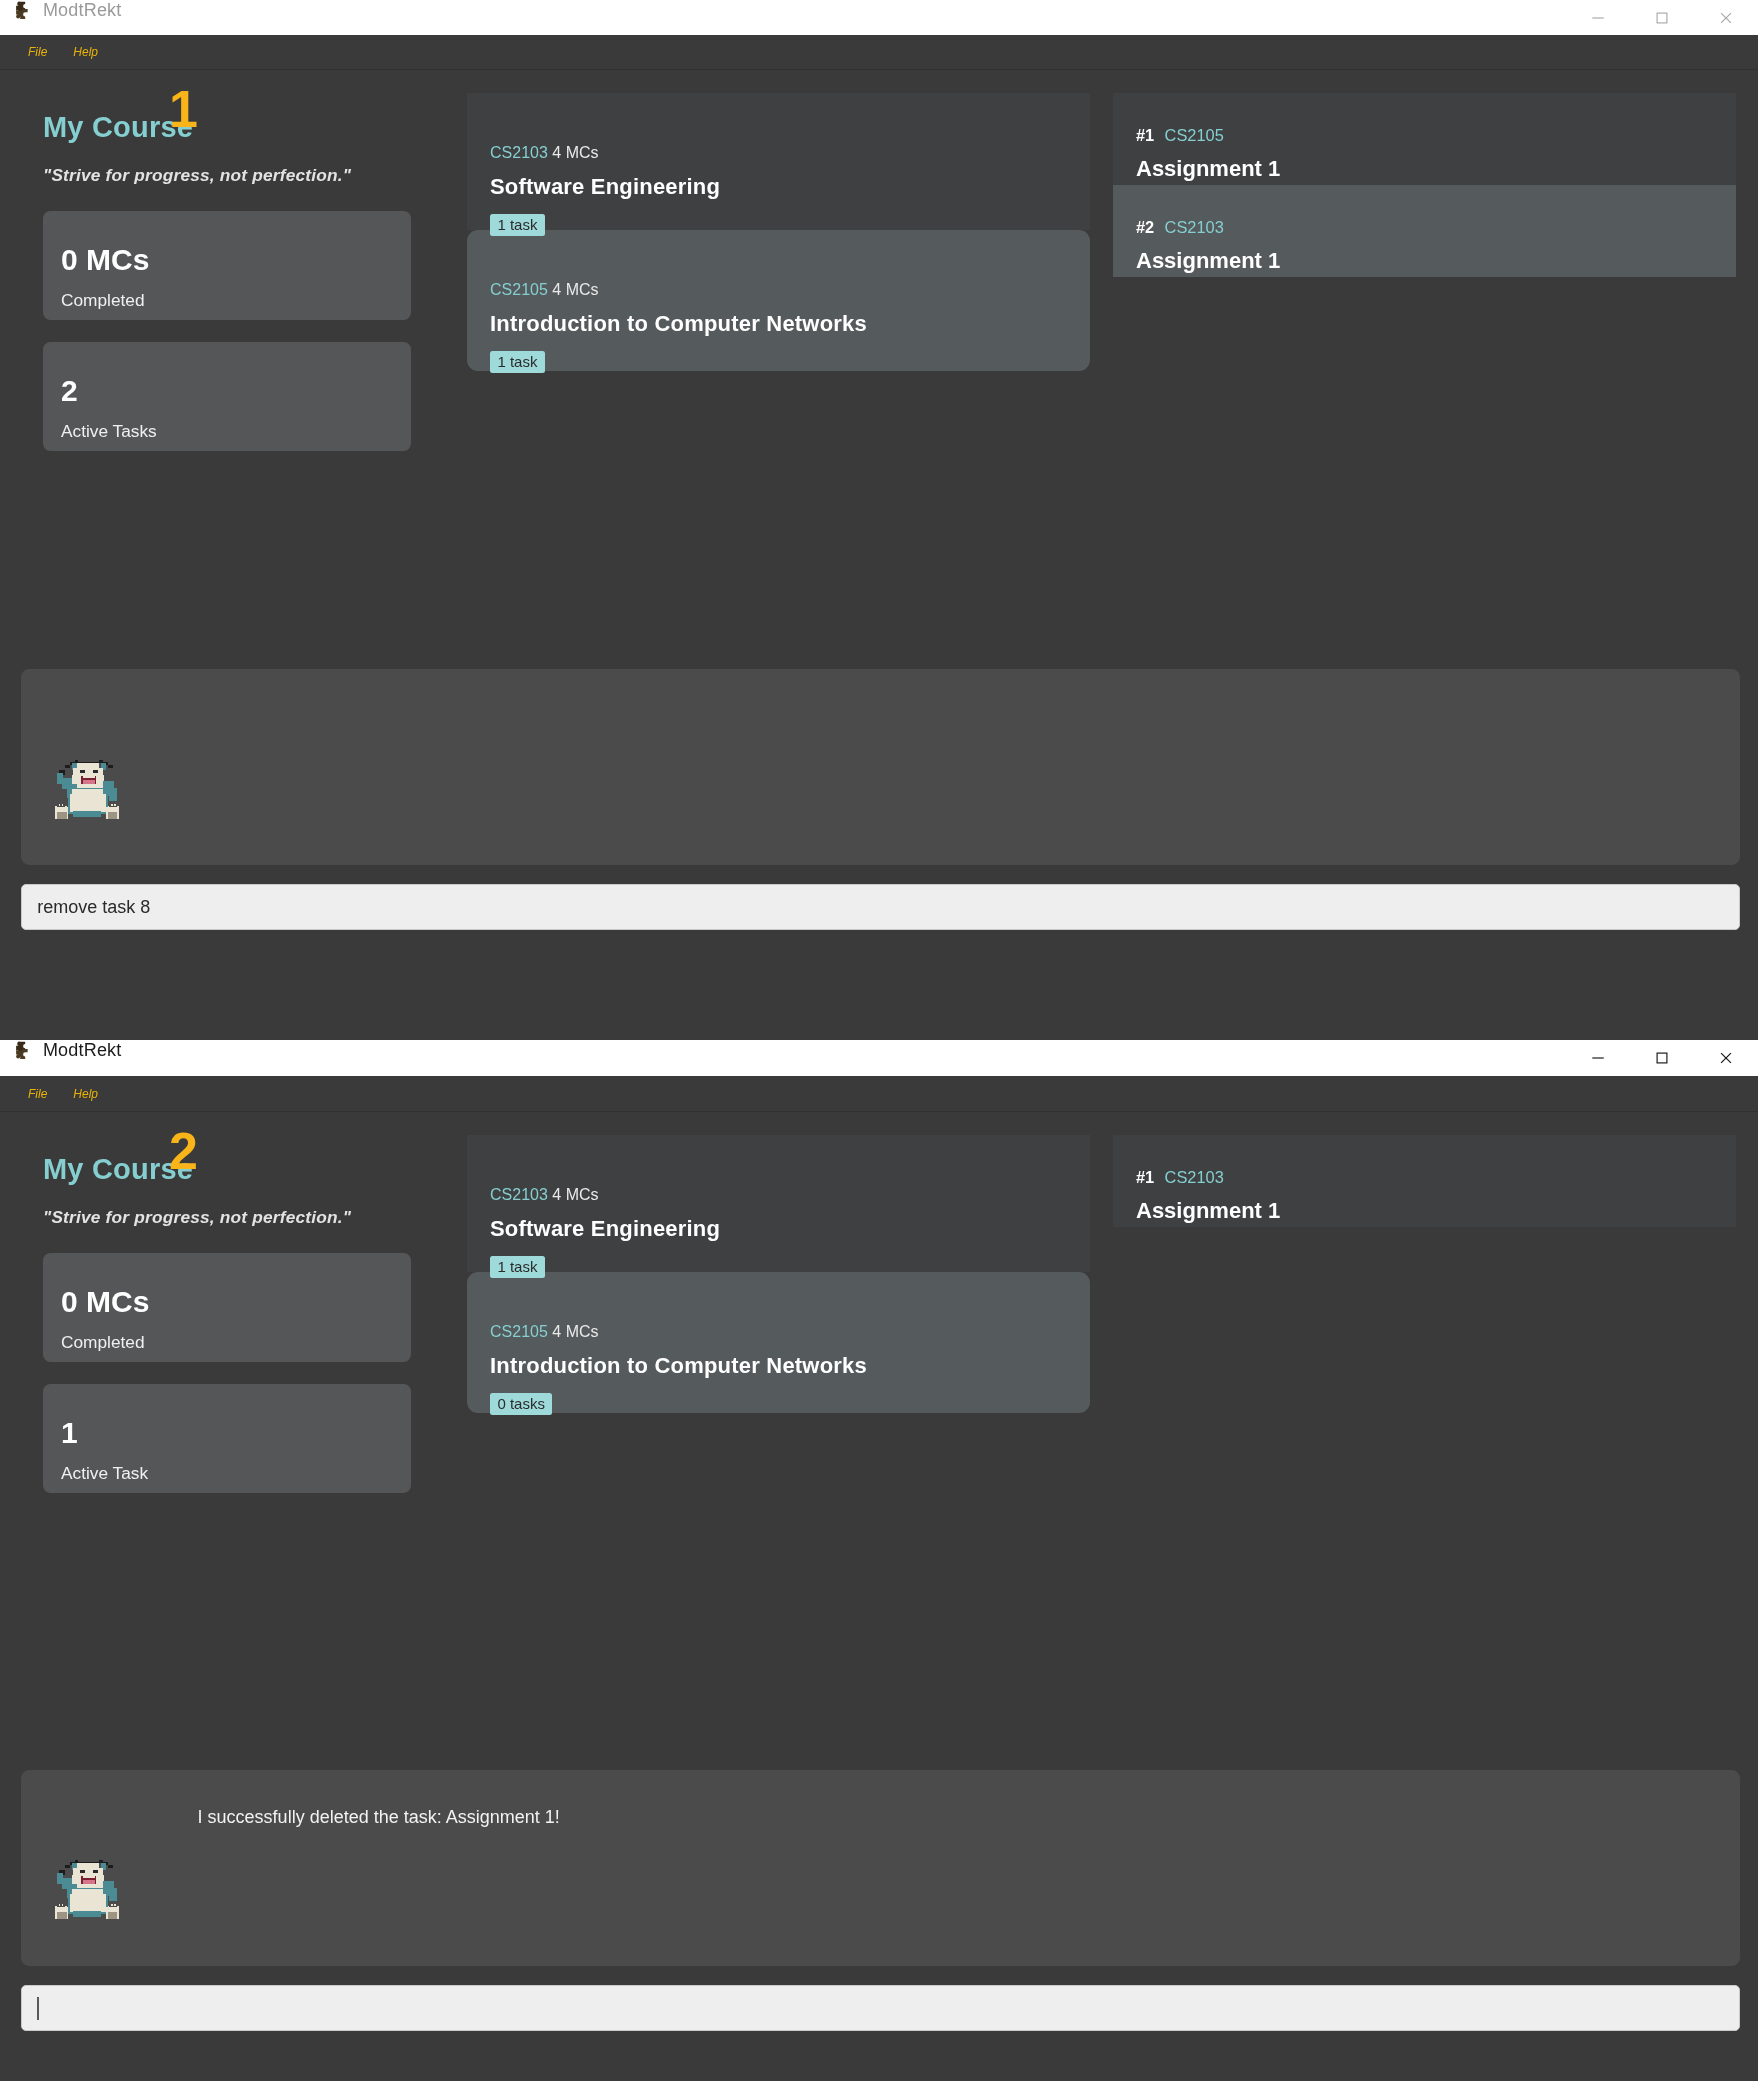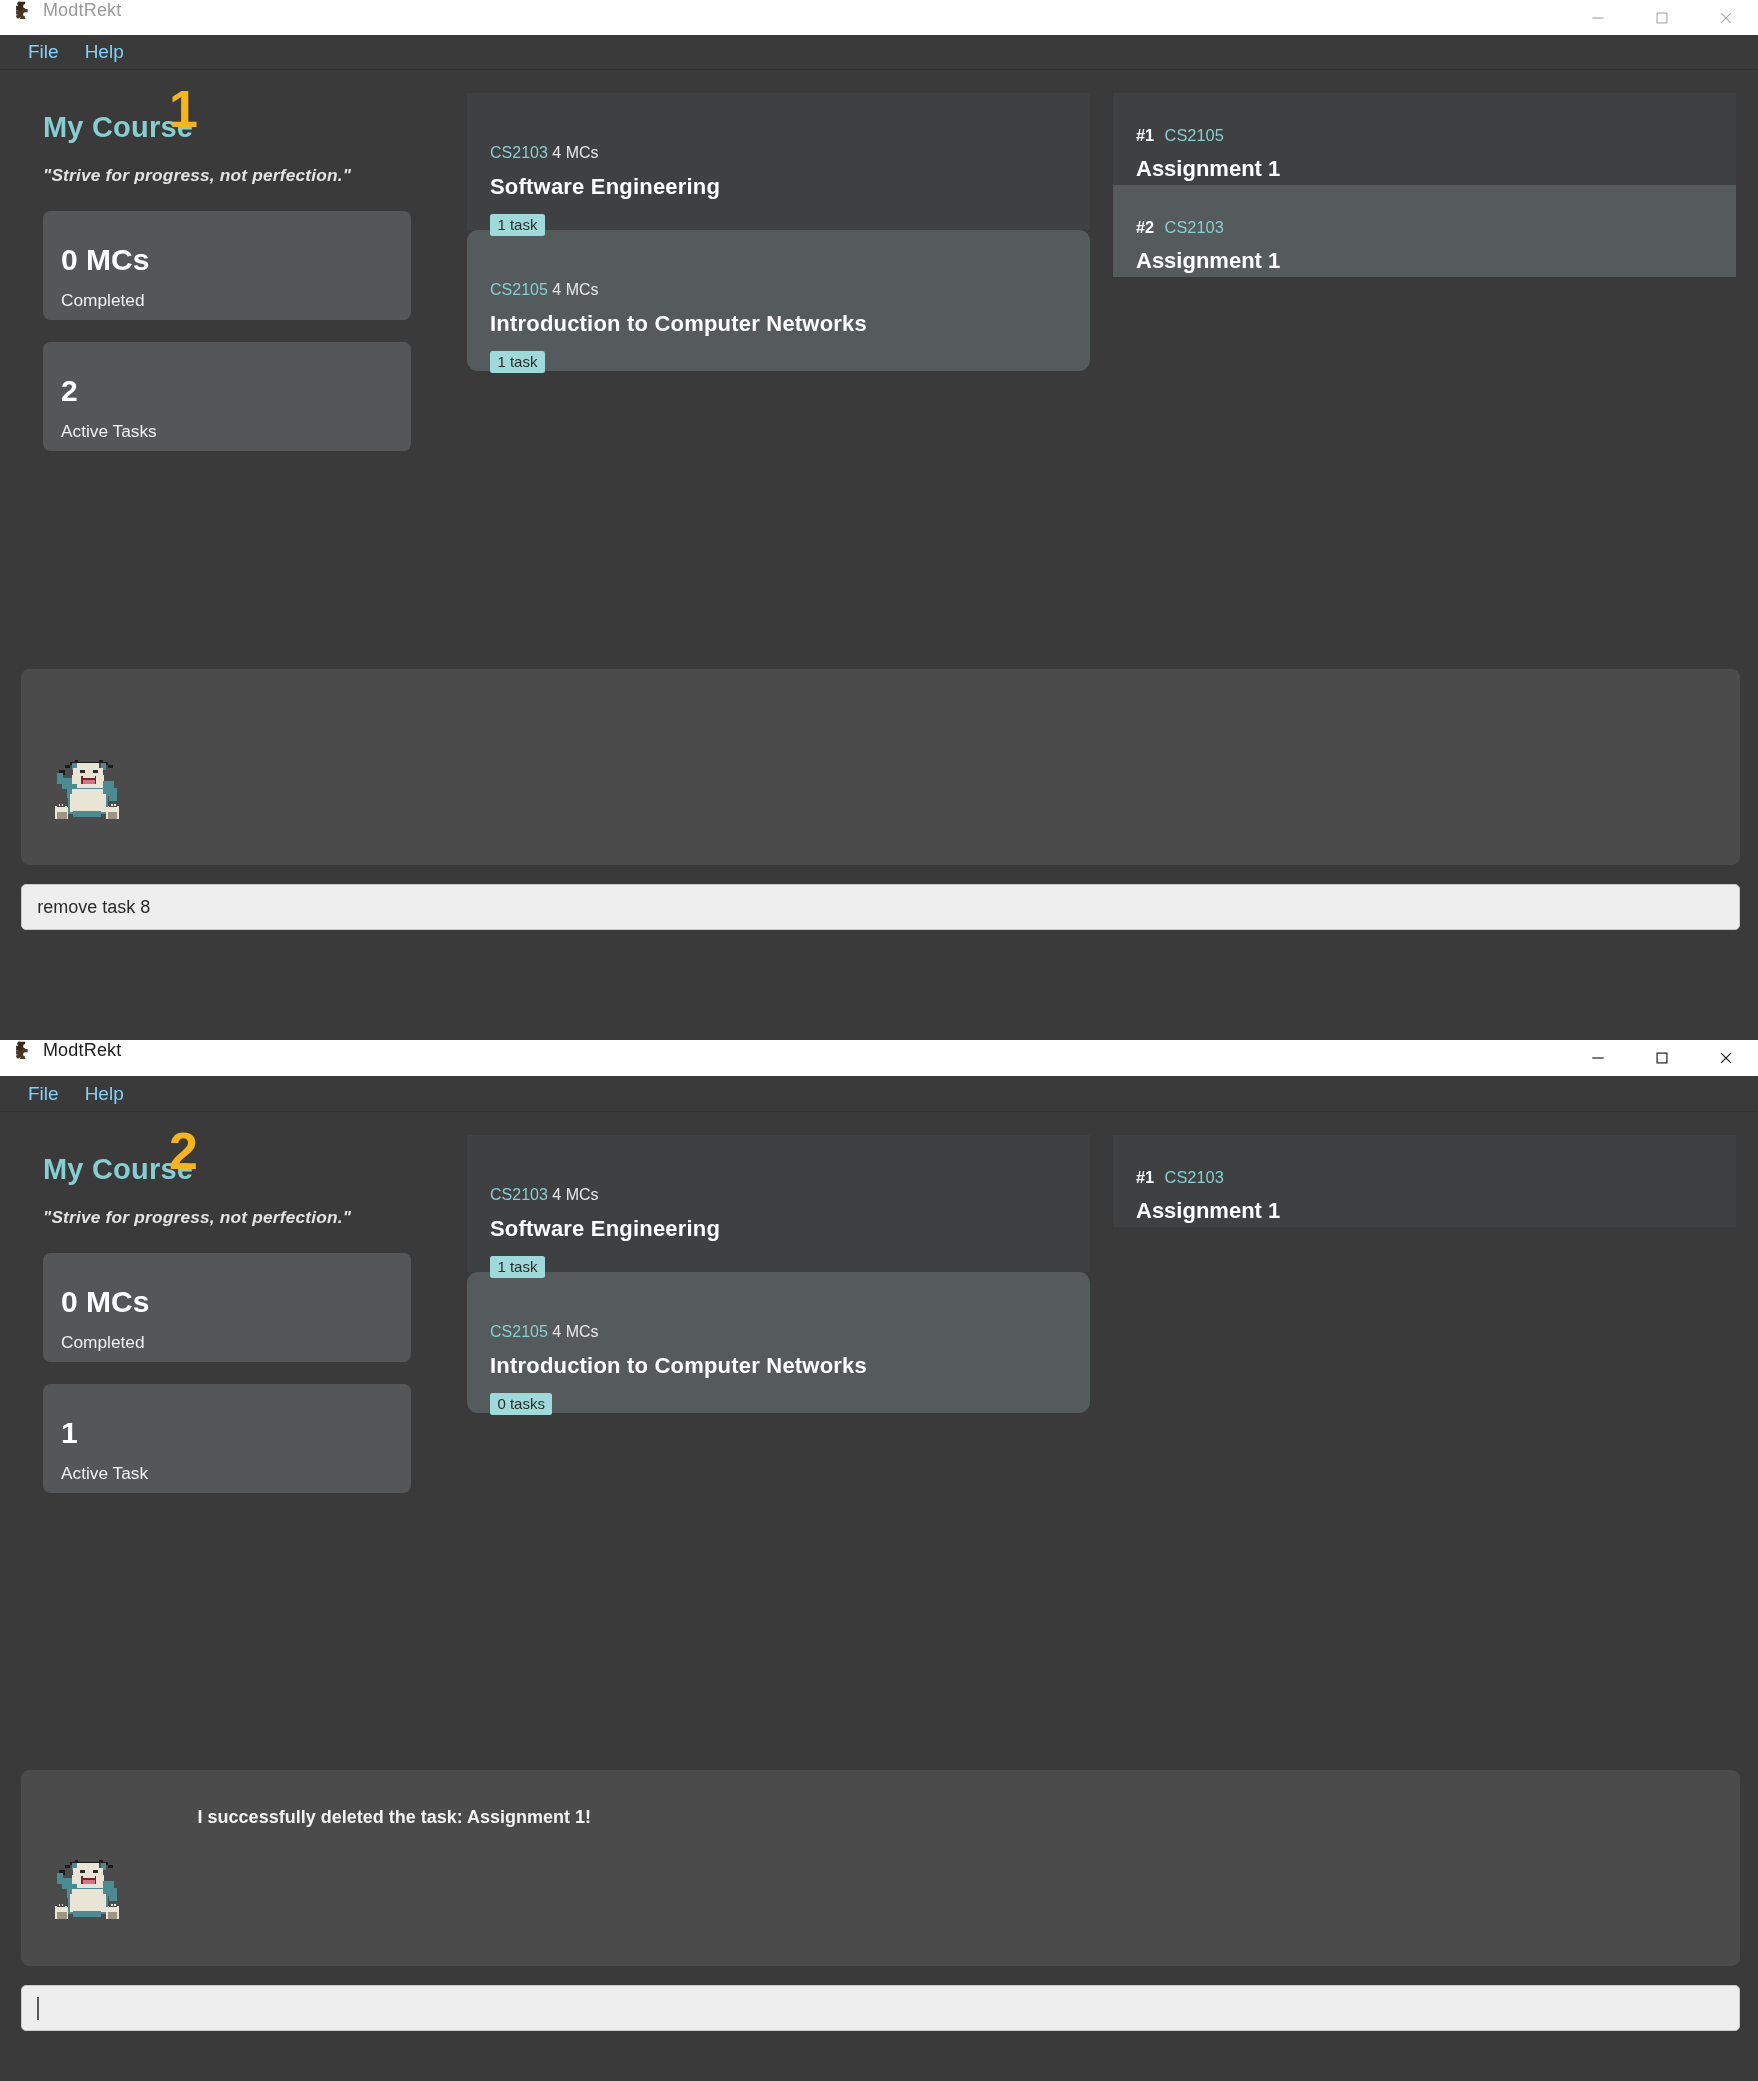--- a/index.html
+++ b/index.html
@@ -30,21 +30,21 @@
   #window-2 .tb-btn { color: #141414; }
   .tb-btn svg { display: block; }
 
   
   .menubar {
     height: 35px; background: #3a3a3a; display: flex; align-items: center;
     padding-left: 15px; border-bottom: 0.8px solid #313131;
   }
   #window-2 .menubar { height: 36px; }
   .menu-item {
-    font-size: 19px; color: #7dd3fc; padding: 3.3px 13px;
+    font-size: 12px; color: #eab308; padding: 3.3px 13px; font-style: italic;
   }
 
   
   .body-area { position: relative; height: calc(100% - 69px); }
   .columns { display: flex; padding: 0; }
 
   
   .sidebar { width: 467px; padding: 41px 0 0 43px; position: relative; }
   .course-title {
     font-size: 29px; font-weight: bold; color: #86cfd1; letter-spacing: 0.2px;
@@ -92,21 +92,21 @@
   .tc-name {
     margin-top: 10.7px; font-size: 22px; font-weight: bold; color: #ffffff;
   }
 
   
   .chat-panel {
     position: absolute; left: 20.6px; width: 1719px; background: #4b4b4b;
     border-radius: 8.2px;
   }
   #window-1 .chat-panel { top: 599px; height: 196px; }
-  #window-2 .chat-panel { top: 658px; height: 196px; font-weight: bold; }
+  #window-2 .chat-panel { top: 658px; height: 196px; }
   .chat-msg {
     padding-top: 37px; padding-left: 177px; font-size: 18px; color: #f2f2f2;
   }
   .snorlax-wrap { position: absolute; left: 29px; }
   #window-1 .snorlax-wrap { top: 86px; }
   #window-2 .snorlax-wrap { top: 85px; }
 
   
   .input-bar {
     position: absolute; left: 20.6px; width: 1719px; height: 46px;

